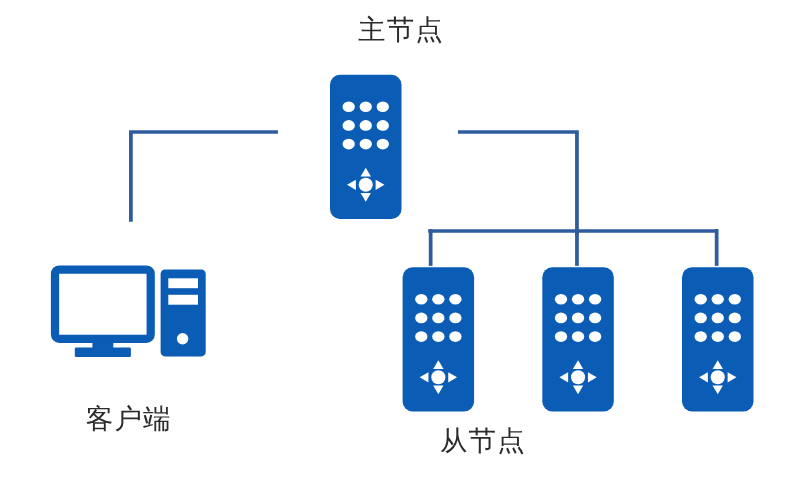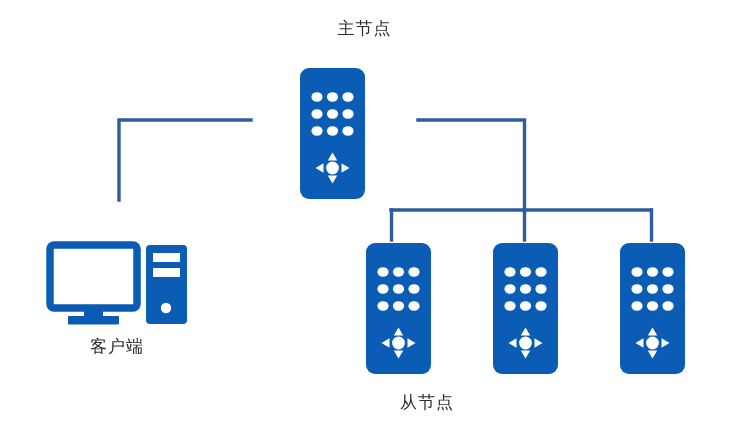--- a/index.html
+++ b/index.html
@@ -20,31 +20,31 @@
   .diagram-svg {
     position: absolute;
     left: 0;
     top: 0;
     width: 729px;
     height: 441px;
   }
   .label {
     position: absolute;
     color: #2b2b2b;
-    font-size: 17px;
+    font-size: 25px;
     line-height: 30px;
     letter-spacing: 1px;
     white-space: nowrap;
-    font-family: Liberation Sans, sans-serif;
+    font-family: Liberation Mono, monospace;
   }
   #label-master {
     left: 0; top: 14px; width: 729px; text-align: center;
   }
   #label-client {
-    left: 12px; top: 332px; width: 210px; text-align: center;
+    left: 12px; top: 368px; width: 210px; text-align: center;
   }
   #label-slave {
     left: 400px; top: 388px; width: 256px; text-align: left;
   }
 </style>
 </head>
 <body>
 
 <div id="canvas">
 

